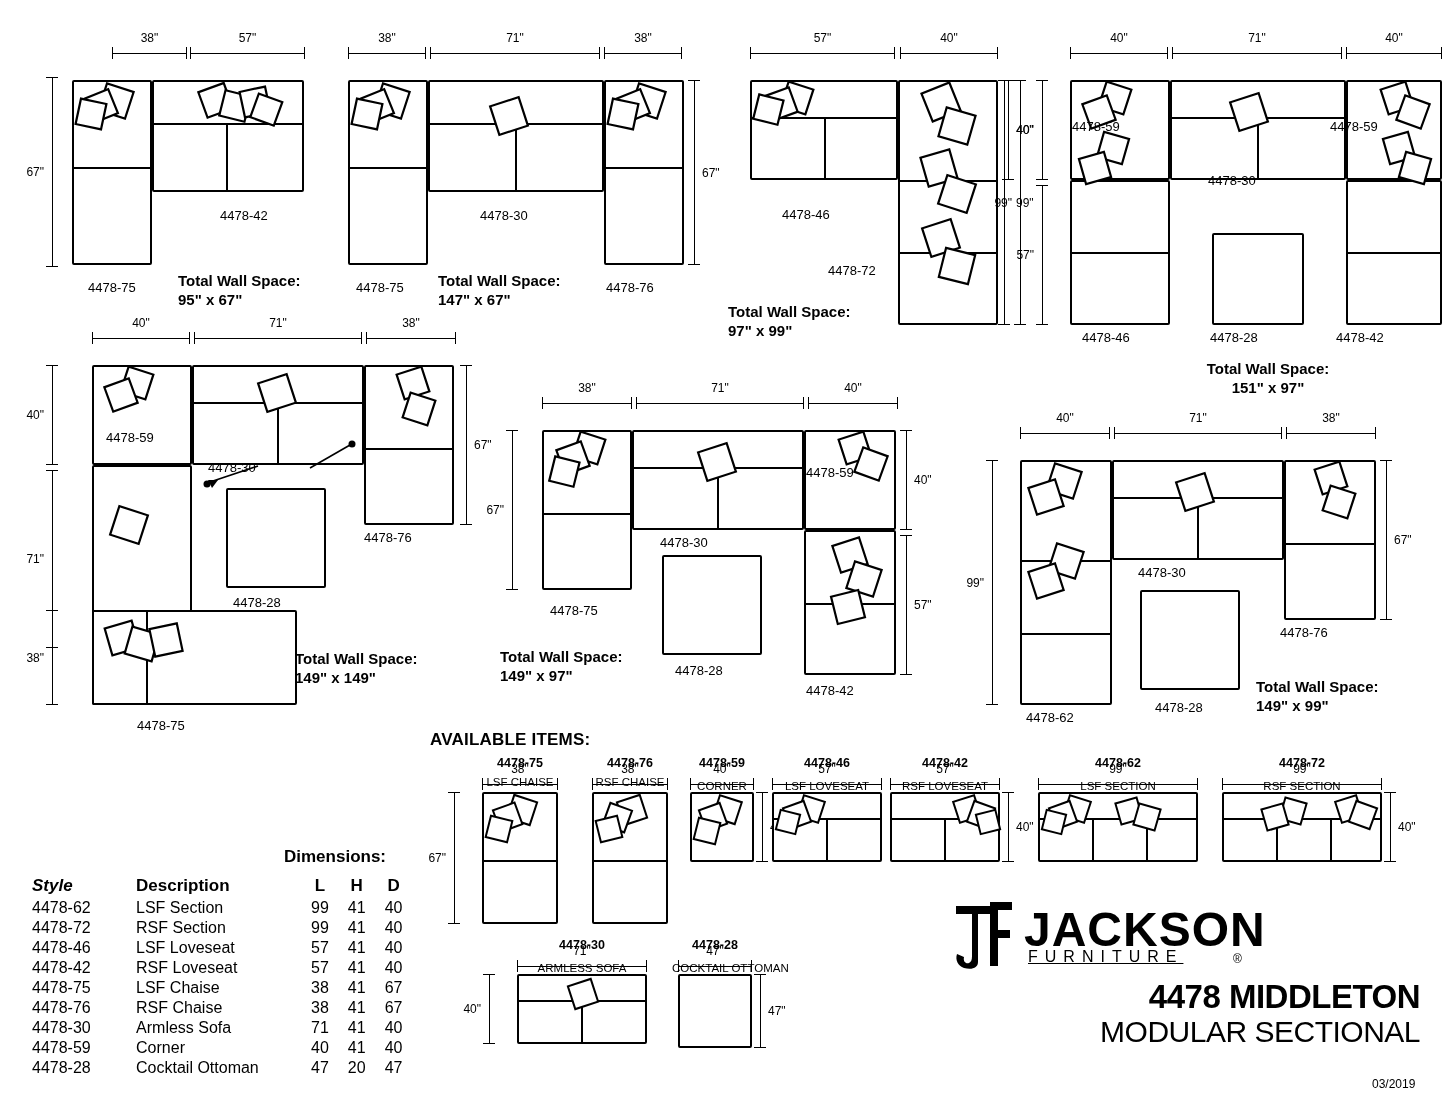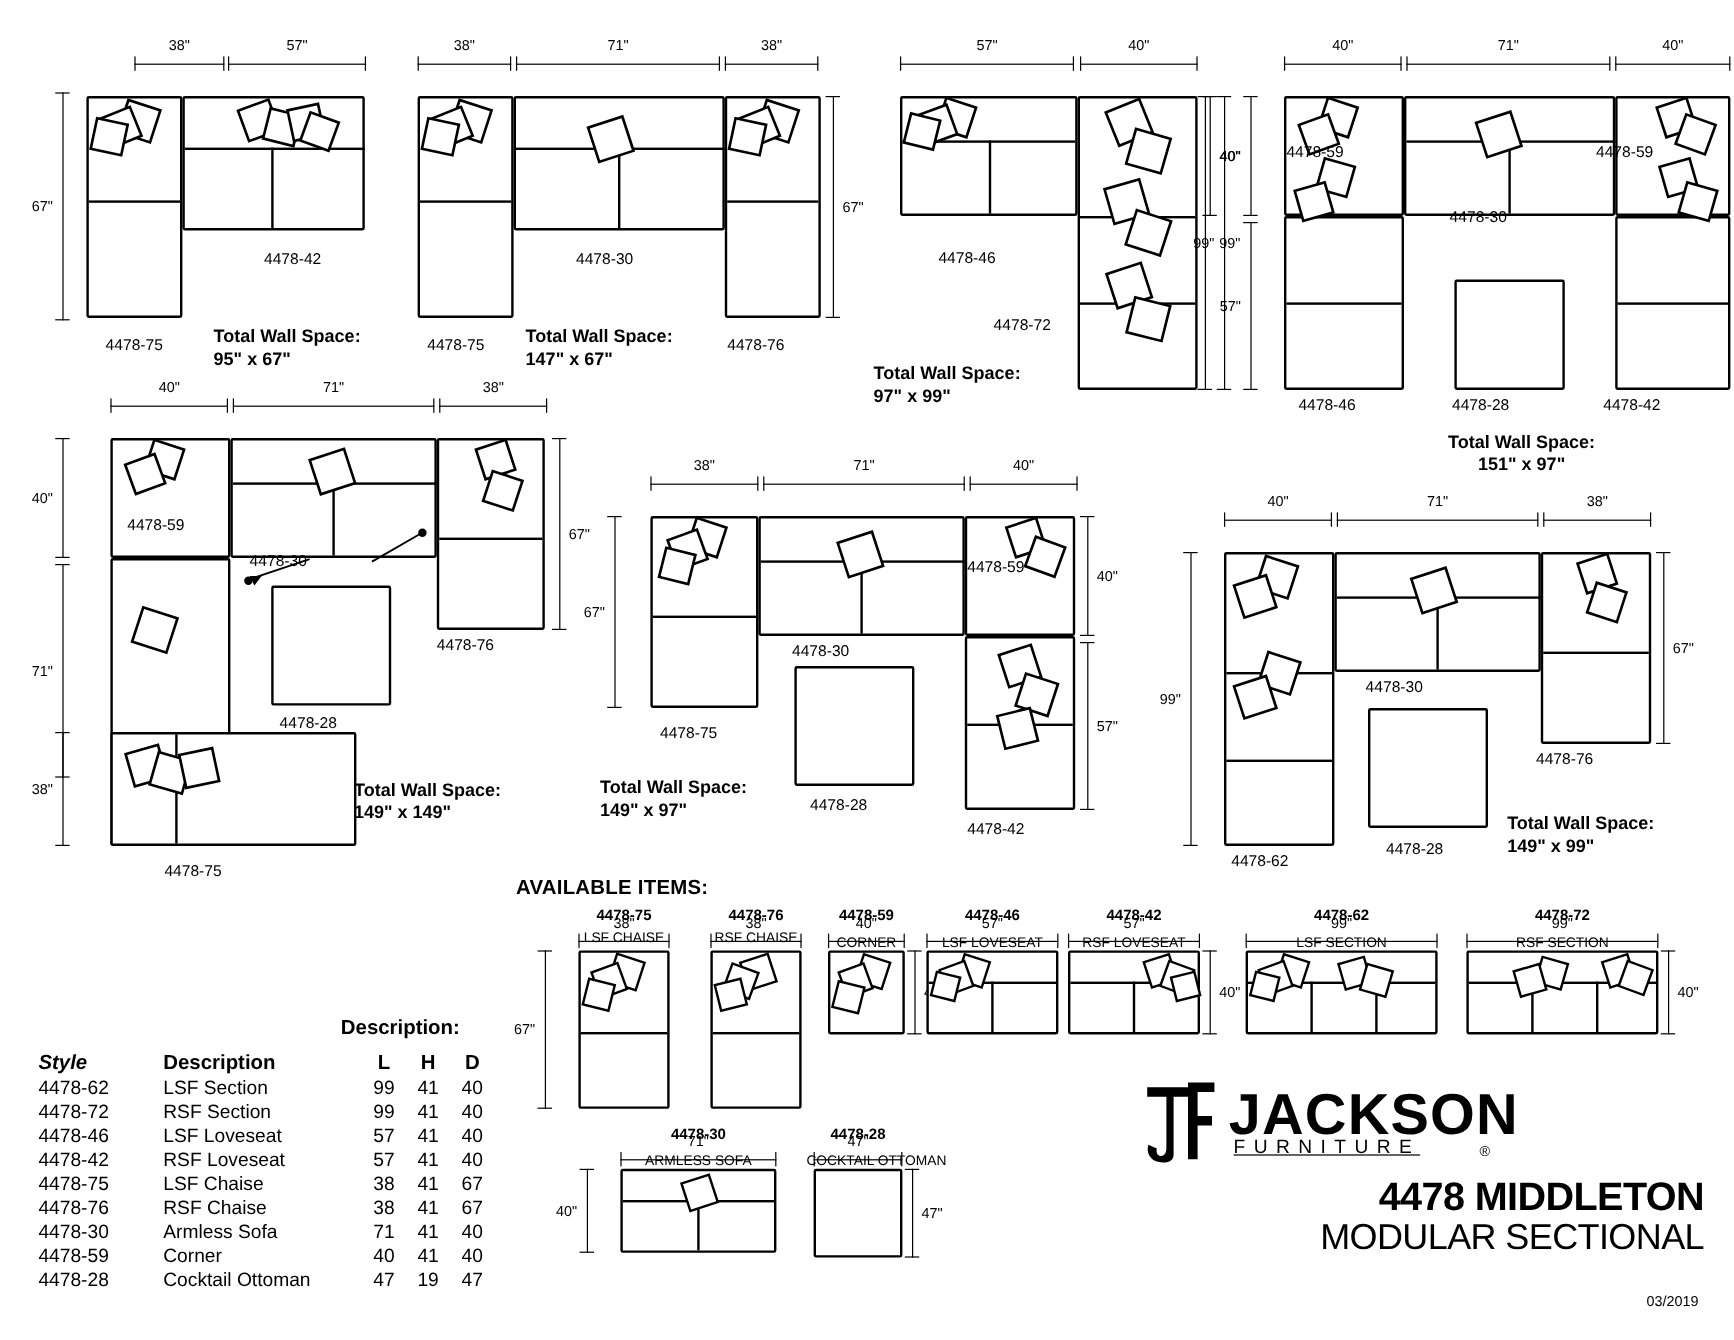--- a/index.html
+++ b/index.html
@@ -552,21 +552,21 @@
     <div class="abs lbl" style="left:46px;top:295px;">4478-62</div>
     <div class="abs lbl" style="left:175px;top:285px;">4478-28</div>
     <div class="abs total" style="left:276px;top:263px;">
       <span>Total Wall Space:</span><br>
       <span>149" x 99"</span>
     </div>
   </div>
 
 
   <div class="abs" style="left:32px;top:875px;width:380px;">
-    <div class="abs" style="left:252px;top:-28px;font-size:17px;font-weight:bold;">Description:</div>
+    <div class="abs" style="left:252px;top:-28px;font-size:17px;font-weight:bold;">Dimensions:</div>
     <table class="spec">
       <tbody>
           <tr class="hdr">
         <td class="style">Style</td>
         <td class="desc">Description</td>
         <td class="num">L</td>
         <td class="num">H</td>
         <td class="num">D</td>
       </tr>
       <tr>
@@ -622,21 +622,21 @@
         <td>4478-59</td>
         <td>Corner</td>
         <td class="num">40</td>
         <td class="num">41</td>
         <td class="num">40</td>
       </tr>
       <tr>
         <td>4478-28</td>
         <td>Cocktail Ottoman</td>
         <td class="num">47</td>
-        <td class="num">19</td>
+        <td class="num">20</td>
         <td class="num">47</td>
       </tr>
     </tbody>
       </table>
   </div>
 
   <div class="abs avail" style="left:430px;top:730px;">AVAILABLE ITEMS:</div>
 
   <div class="abs" style="left:482px;top:756px;">
     <div class="cap-b" style="width:76px;">4478-75</div>

